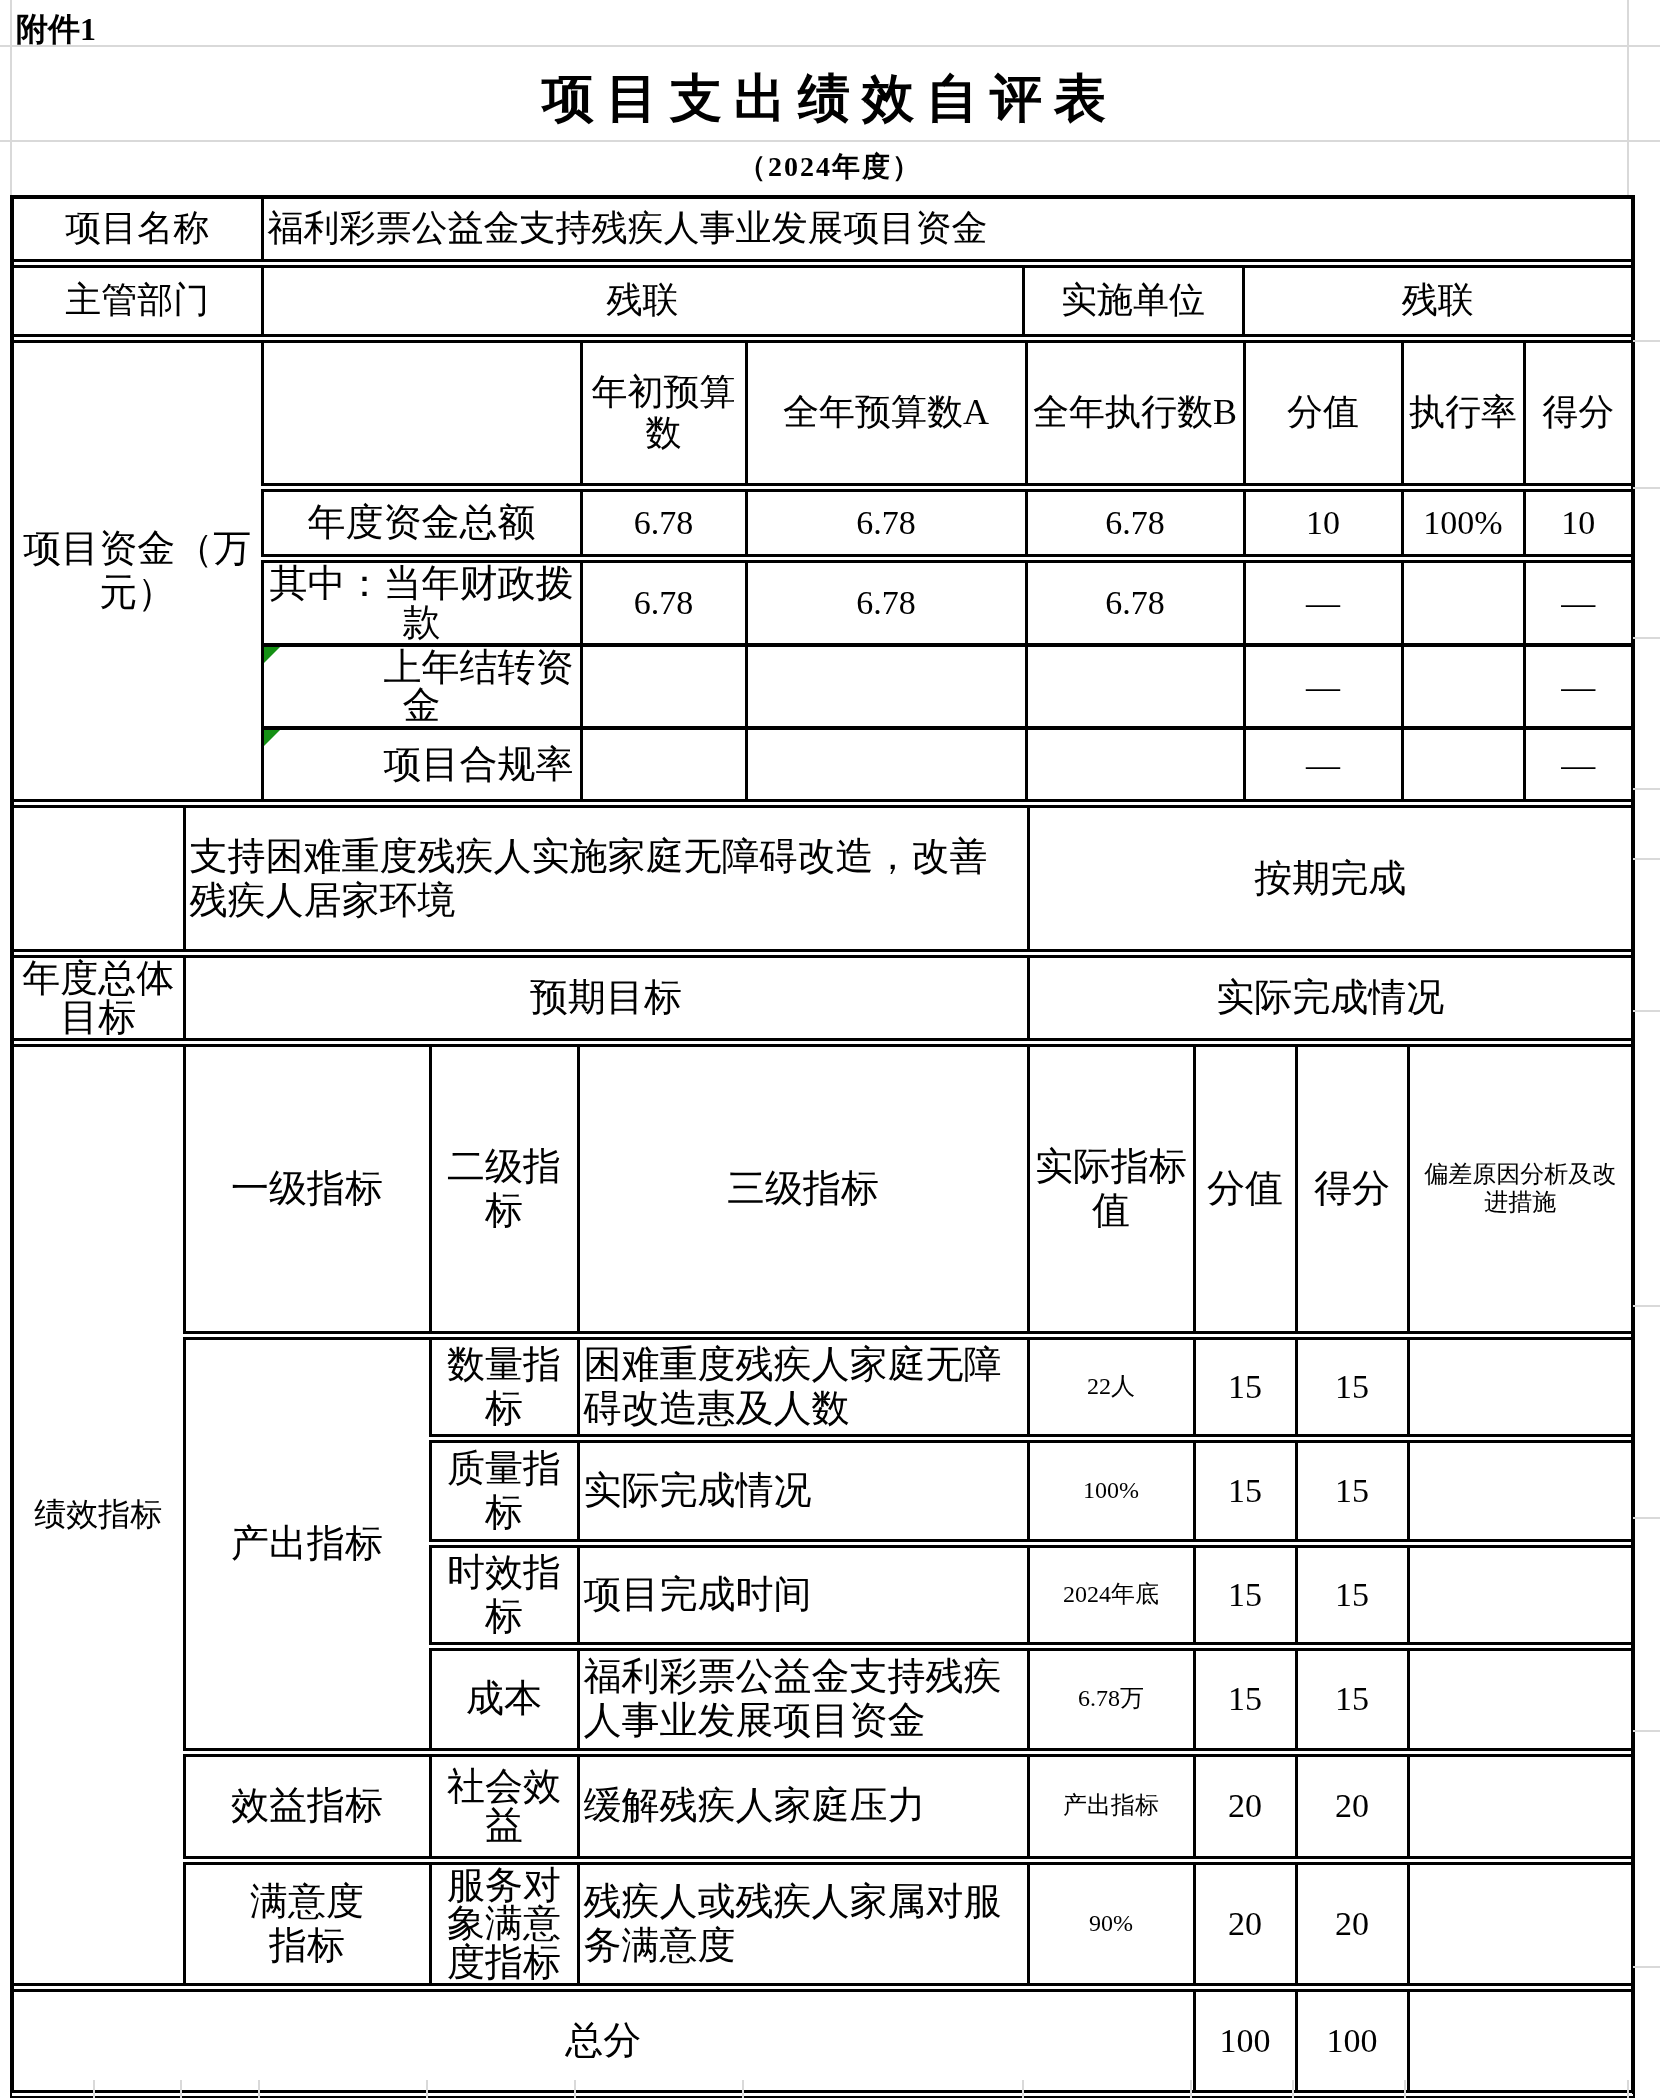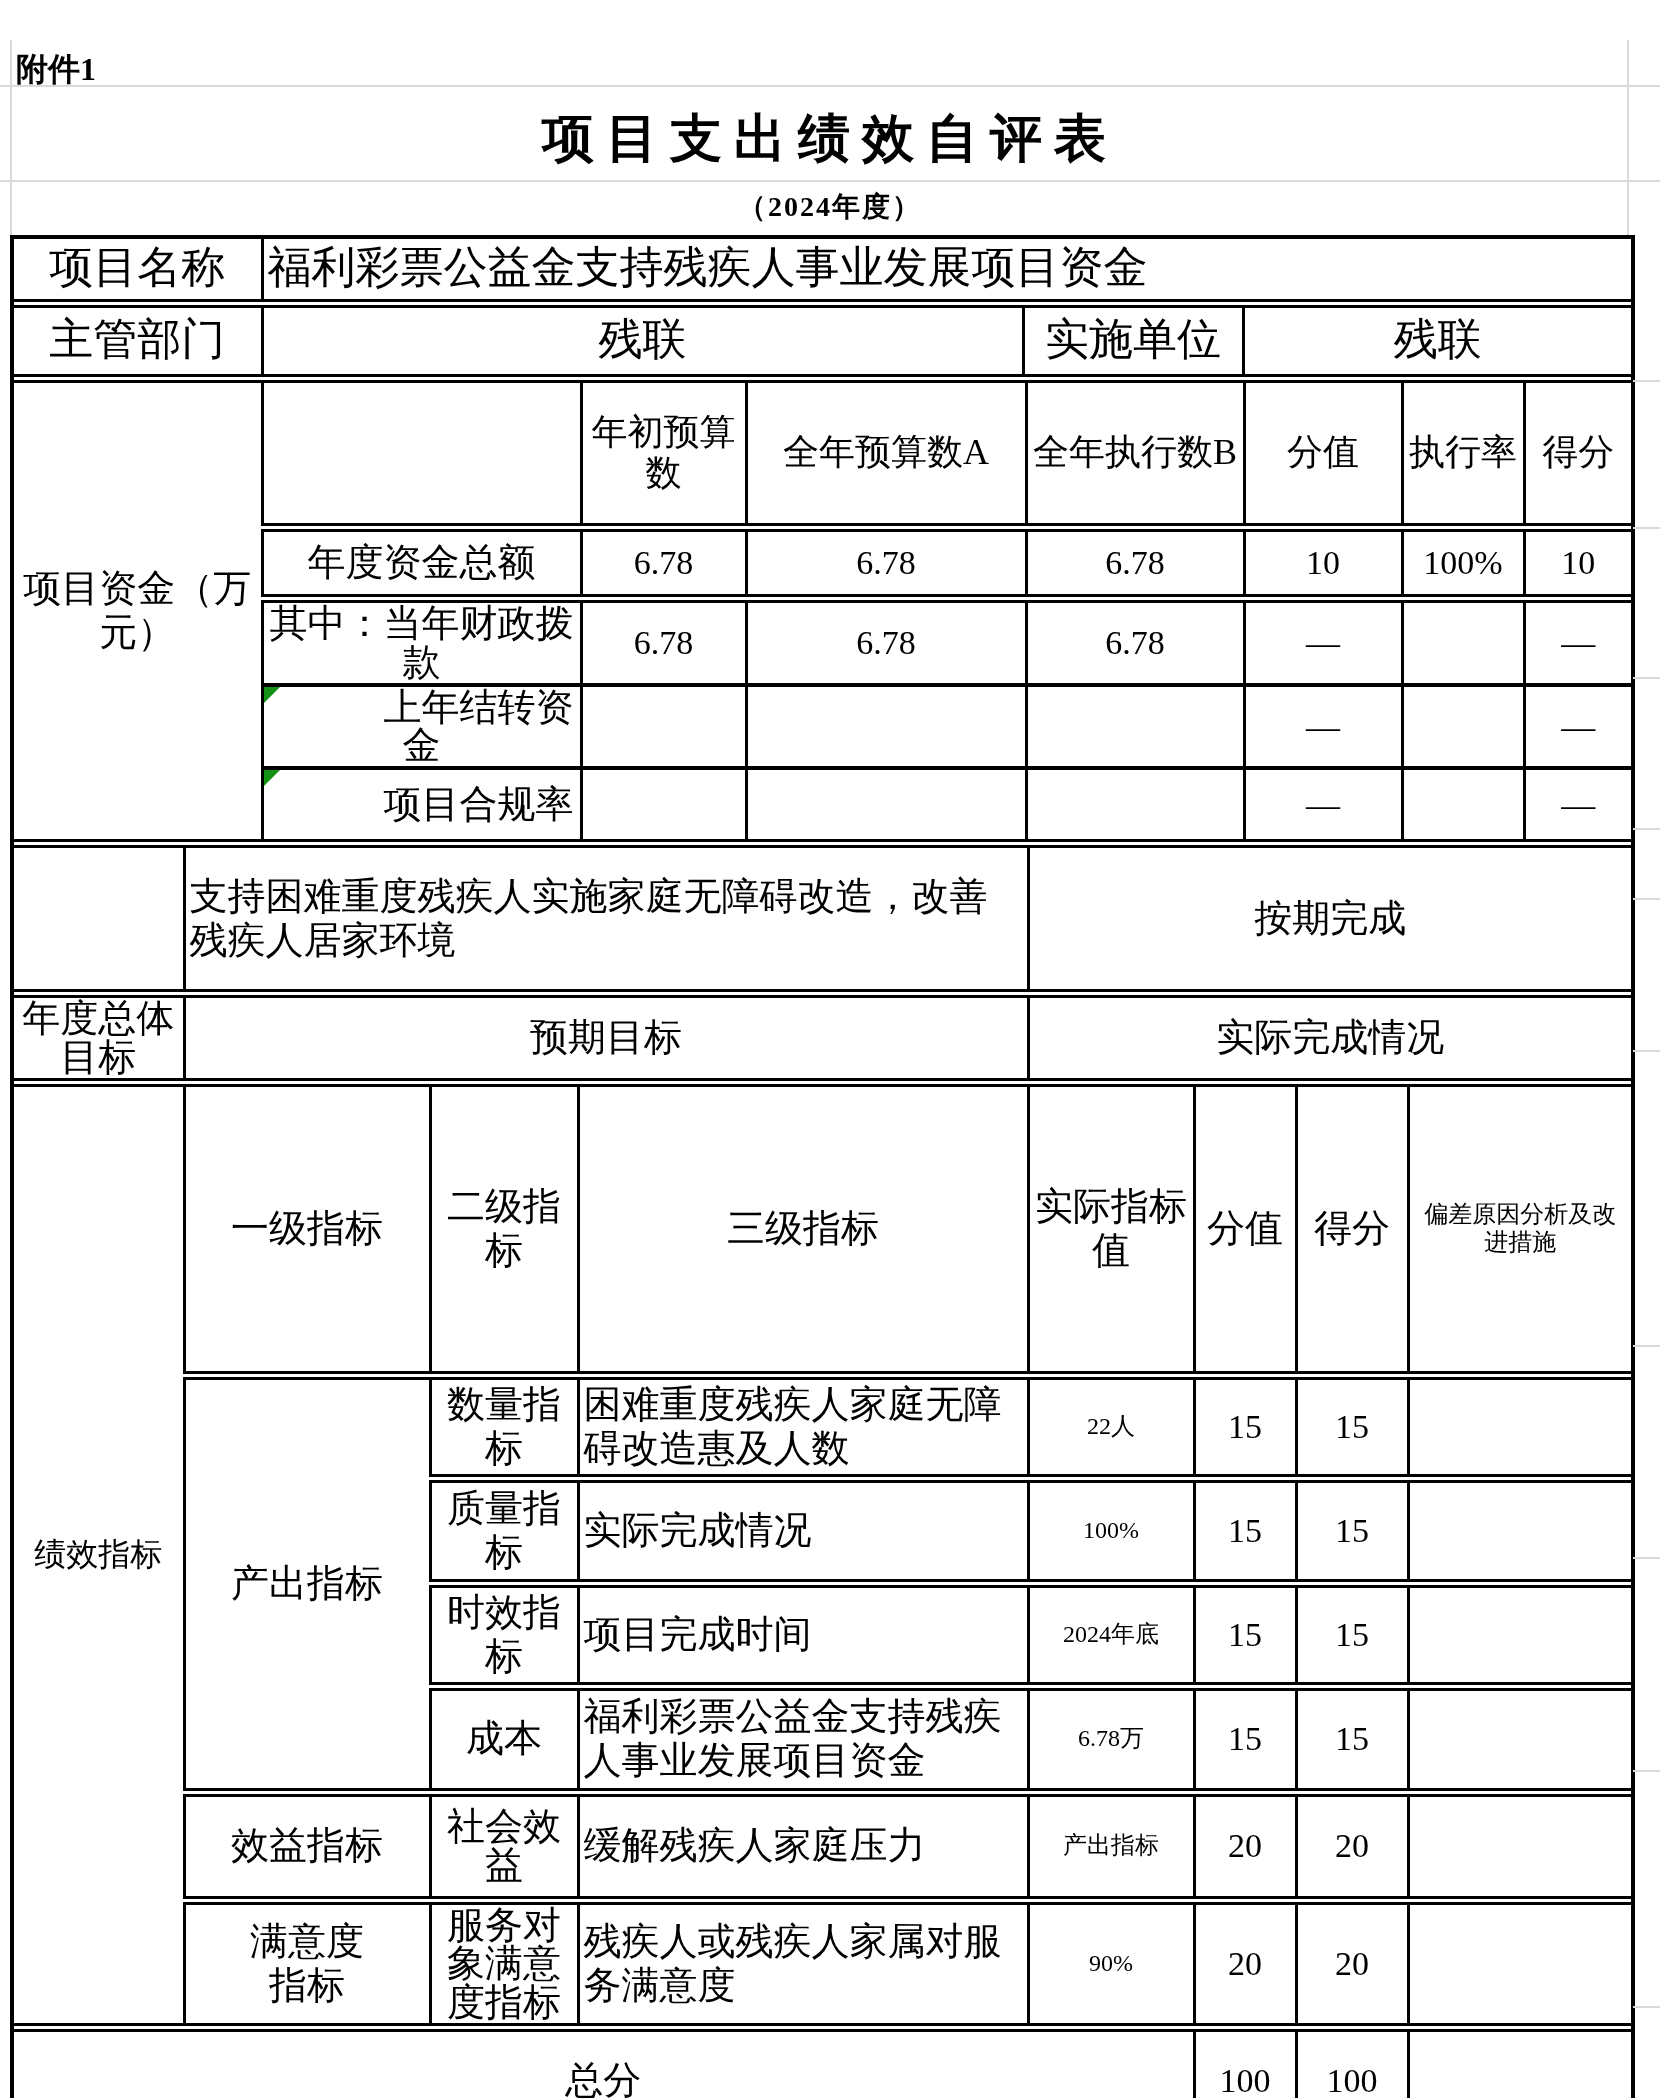--- a/index.html
+++ b/index.html
@@ -1,20 +1,20 @@
 <!DOCTYPE html>
 <html><head>
 <meta charset="utf-8">
 <style>
   html,body { margin:0; padding:0; }
   body {
     width:1660px; height:2098px; position:relative; background:#ffffff;
     font-family:"Liberation Serif","DejaVu Serif",serif; color:#000;
   }
-  .page { position:absolute; inset:0; overflow:hidden;margin-top:40px; }
+  .page { position:absolute; inset:0; overflow:hidden; }
 
   .attach { position:absolute; left:16px; top:8px; font-size:32px; font-weight:bold; }
   .title  { position:absolute; left:0; top:58px; width:1660px; height:82px; line-height:82px;
             text-align:center; font-size:52px; font-weight:bold; letter-spacing:12px; }
   .subtitle { position:absolute; left:0; top:142px; width:1660px; height:50px; line-height:50px;
               text-align:center; font-size:28px; font-weight:bold; letter-spacing:2px; }
 
   
   .gl { position:absolute; background:var(--grid-color,#d9d9d9); }
 
@@ -26,21 +26,21 @@
     border-left:3px solid #000; border-right:3px solid #000; border-top:3px solid #000; border-bottom:none;
     text-align:center; vertical-align:middle; padding:1px 4px;
     font-size:38px; line-height:1.15; white-space:pre-line; word-break:break-all; overflow:hidden;
   }
   tr.dbl > td { border-top:9px double #000; }   
   tr.sgl > td { border-top:4px solid #000; }    
   tr.top > td { border-top:none; }              
   td.el { border-left:none; }                   
   td.er { border-right:none; }                  
 
-  td.info { font-size:44px; }
+  td.info { font-size:36px; }
   td.num  { font-size:34px; }
   td.fs36 { font-size:36px; }
   td.fs34 { font-size:24px; }
   td.perf { font-size:32px; }
   td.tl   { text-align:left; }
   td.tight{ line-height:1.02; }
 
   
   td.flag { position:relative; }
   td.flag::before {

